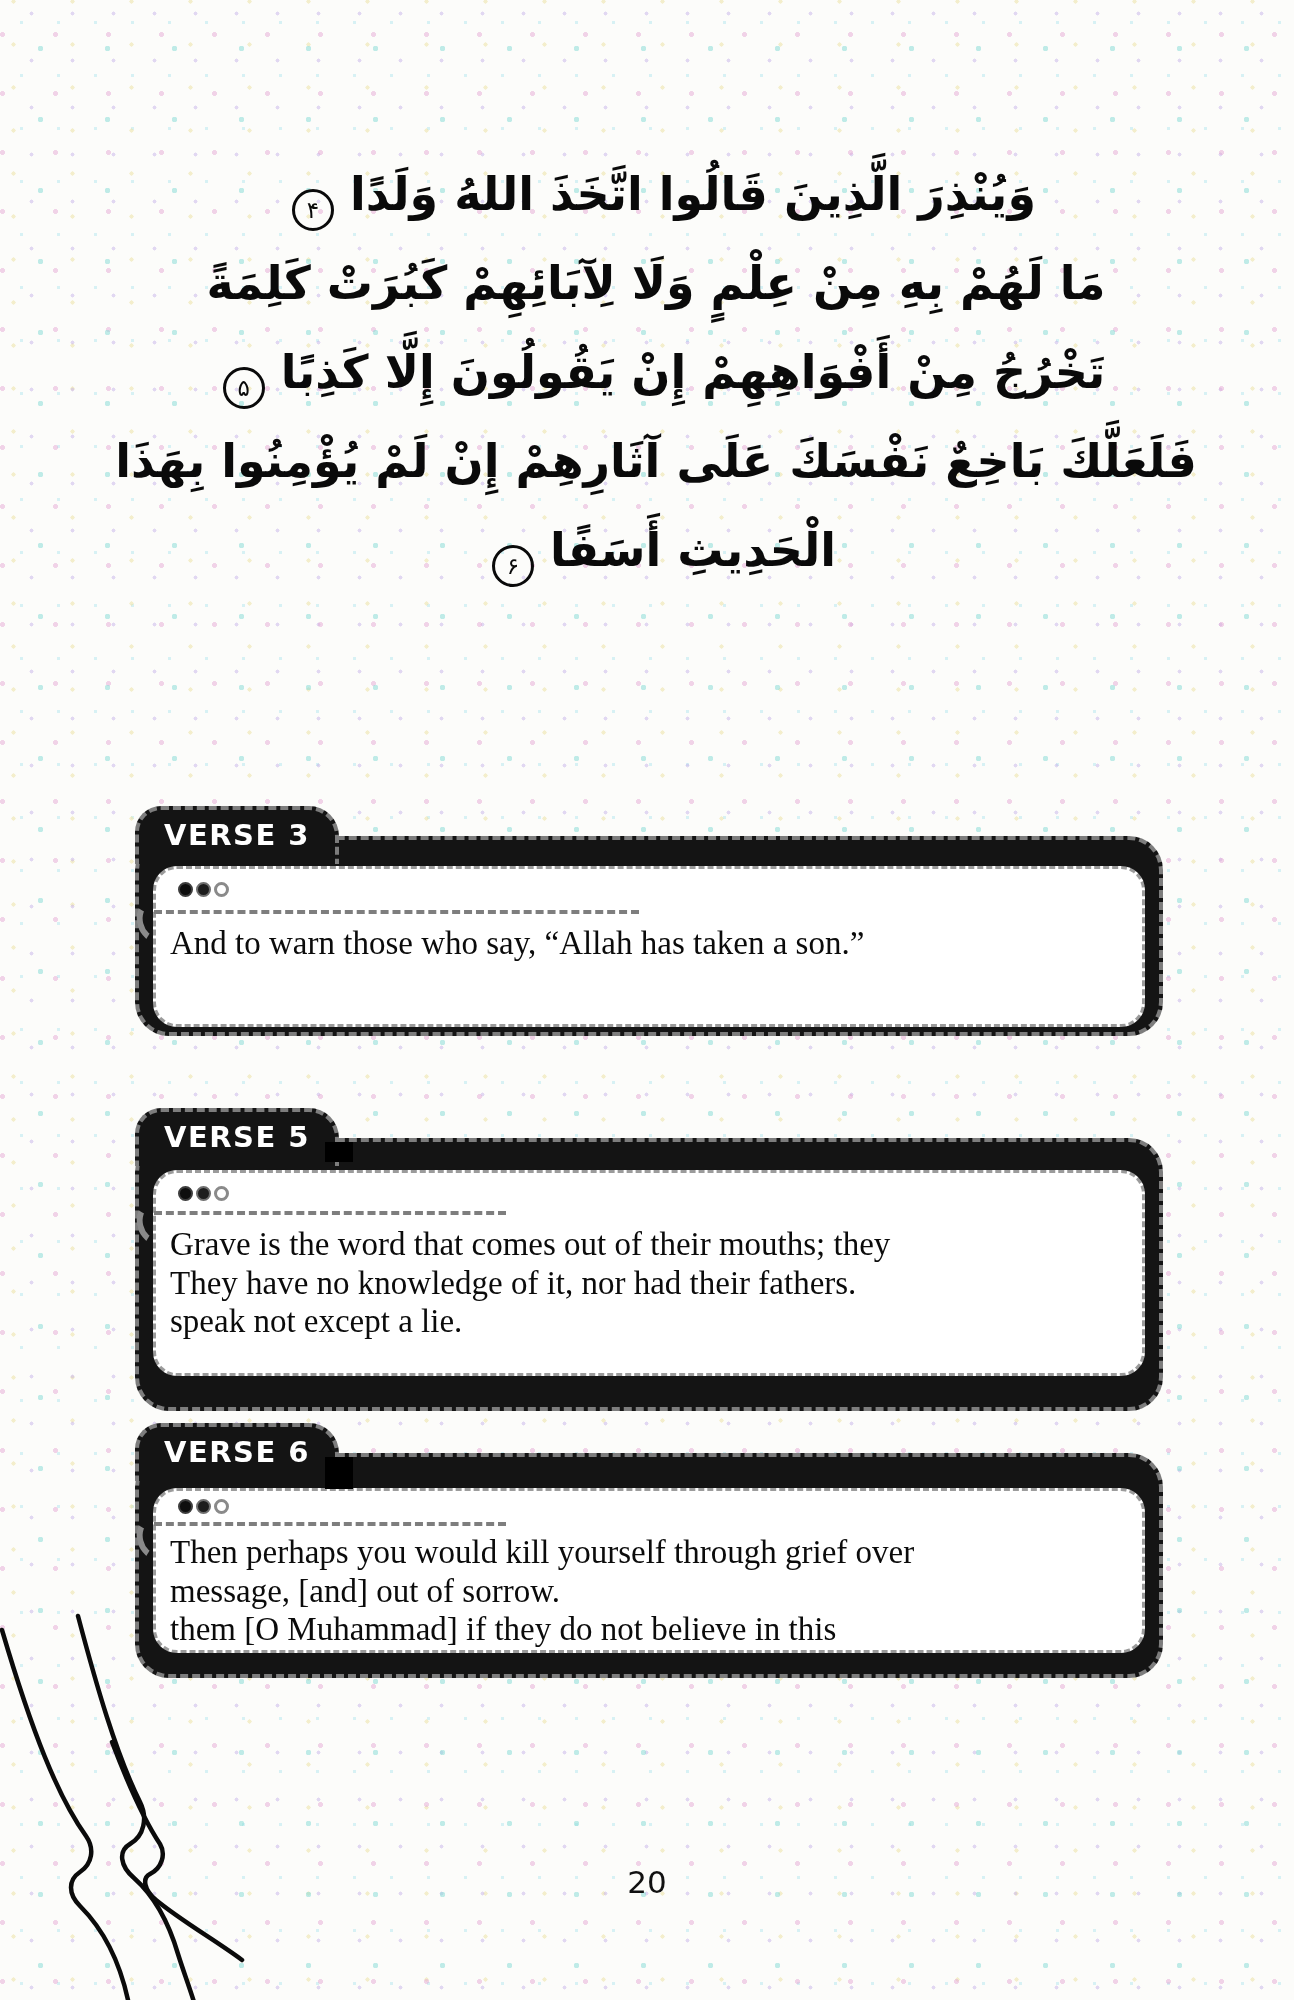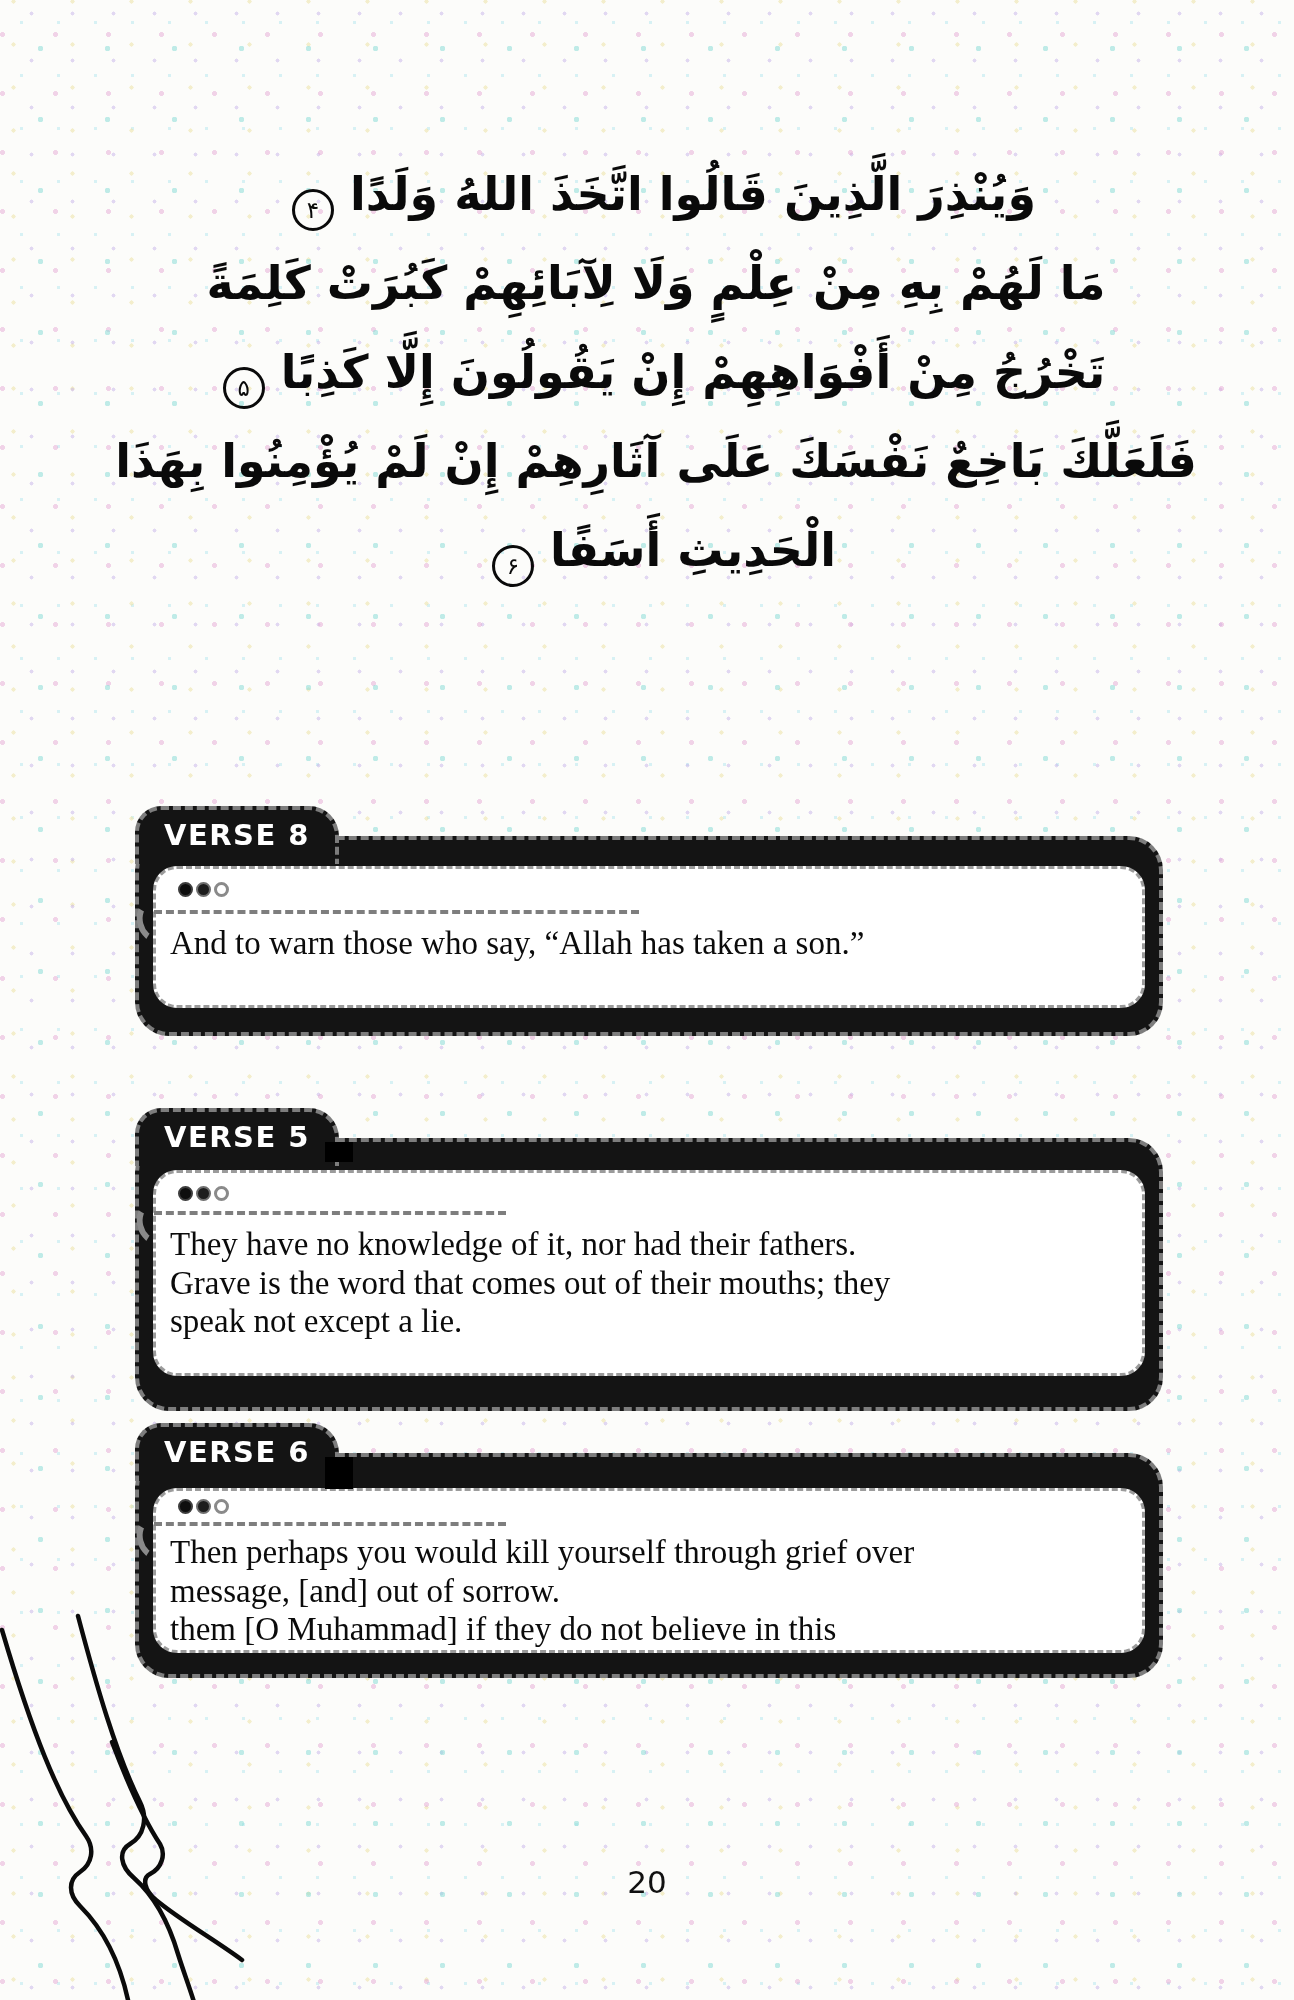--- a/index.html
+++ b/index.html
@@ -38,21 +38,21 @@
          font-size:29px; letter-spacing:1.5px; padding-bottom:4px; }
 
   .card-body { position:absolute; left:0; right:0; top:30px; background:#141414;
          border:4px dashed #7d7d7d; border-radius:34px; z-index:1; }
   .card--v4 .card-body { height:200px; padding:26px 14px 0; }
   .card--v5 .card-body { height:273px; padding:28px 14px 0; }
   .card--v6 .card-body { height:225px; padding:31px 14px 12px; }
 
   .window { position:relative; z-index:2; background:#ffffff; border:3px dashed #9b9b9b;
          border-radius:24px; padding:12px 10px 0; }
-  .card--v4 .window { height:142px; }
+  .card--v4 .window { height:161px; }
   .card--v5 .window { height:206px; }
   .card--v6 .window { height:165px; padding-top:7px; }
 
   .win-dots { display:flex; gap:3px; margin-left:12px; align-items:center; height:16px; }
   .dot { width:15px; height:15px; border-radius:50%; }
   .dot--filled  { background:#0e0e0e; border:2px solid #3d3d3d; }
   .dot--filled2 { background:#1d1d1d; border:2px solid #6e6e6e; }
   .dot--empty   { background:#ffffff; border:3px solid #8a8a8a; }
 
   .divider { border-top:4px dashed #7e7e7e; margin:10px 0 10px -12px; }
@@ -84,21 +84,21 @@
   <div class="arabic">
     <div class="a-line"><span>وَيُنْذِرَ الَّذِينَ قَالُوا اتَّخَذَ اللهُ وَلَدًا</span><span class="ayah-marker">۴</span></div>
     <div class="a-line"><span>مَا لَهُمْ بِهِ مِنْ عِلْمٍ وَلَا لِآبَائِهِمْ كَبُرَتْ كَلِمَةً</span></div>
     <div class="a-line"><span>تَخْرُجُ مِنْ أَفْوَاهِهِمْ إِنْ يَقُولُونَ إِلَّا كَذِبًا</span><span class="ayah-marker">۵</span></div>
     <div class="a-line"><span>فَلَعَلَّكَ بَاخِعٌ نَفْسَكَ عَلَى آثَارِهِمْ إِنْ لَمْ يُؤْمِنُوا بِهَذَا</span></div>
     <div class="a-line"><span>الْحَدِيثِ أَسَفًا</span><span class="ayah-marker">۶</span></div>
   </div>
 
   <div class="card card--v4">
     <div class="tab">
-      <span class="tab-label">VERSE 8</span>
+      <span class="tab-label">VERSE 3</span>
     </div>
     <div class="card-body">
       <div class="window">
         <div class="win-dots">
           <span class="dot dot--filled"></span>
           <span class="dot dot--filled2"></span>
           <span class="dot dot--empty"></span>
         </div>
         <div class="divider"></div>
         <div class="vtext">
@@ -115,22 +115,22 @@
     </div>
     <div class="card-body">
       <div class="window">
         <div class="win-dots">
           <span class="dot dot--filled"></span>
           <span class="dot dot--filled2"></span>
           <span class="dot dot--empty"></span>
         </div>
         <div class="divider"></div>
         <div class="vtext">
+          <div>Grave is the word that comes out of their mouths; they</div>
           <div>They have no knowledge of it, nor had their fathers.</div>
-          <div>Grave is the word that comes out of their mouths; they</div>
           <div>speak not except a lie.</div>
         </div>
       </div>
     </div>
     <div class="notch"></div>
     <div class="swoosh"></div>
   </div>
 
   <div class="card card--v6">
     <div class="tab">

